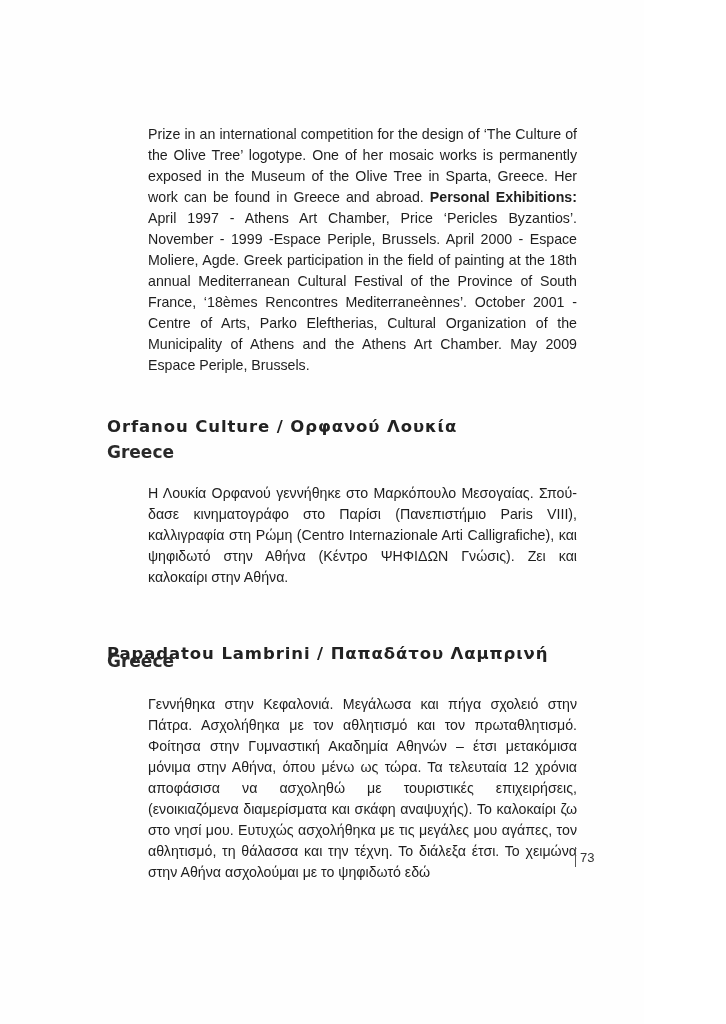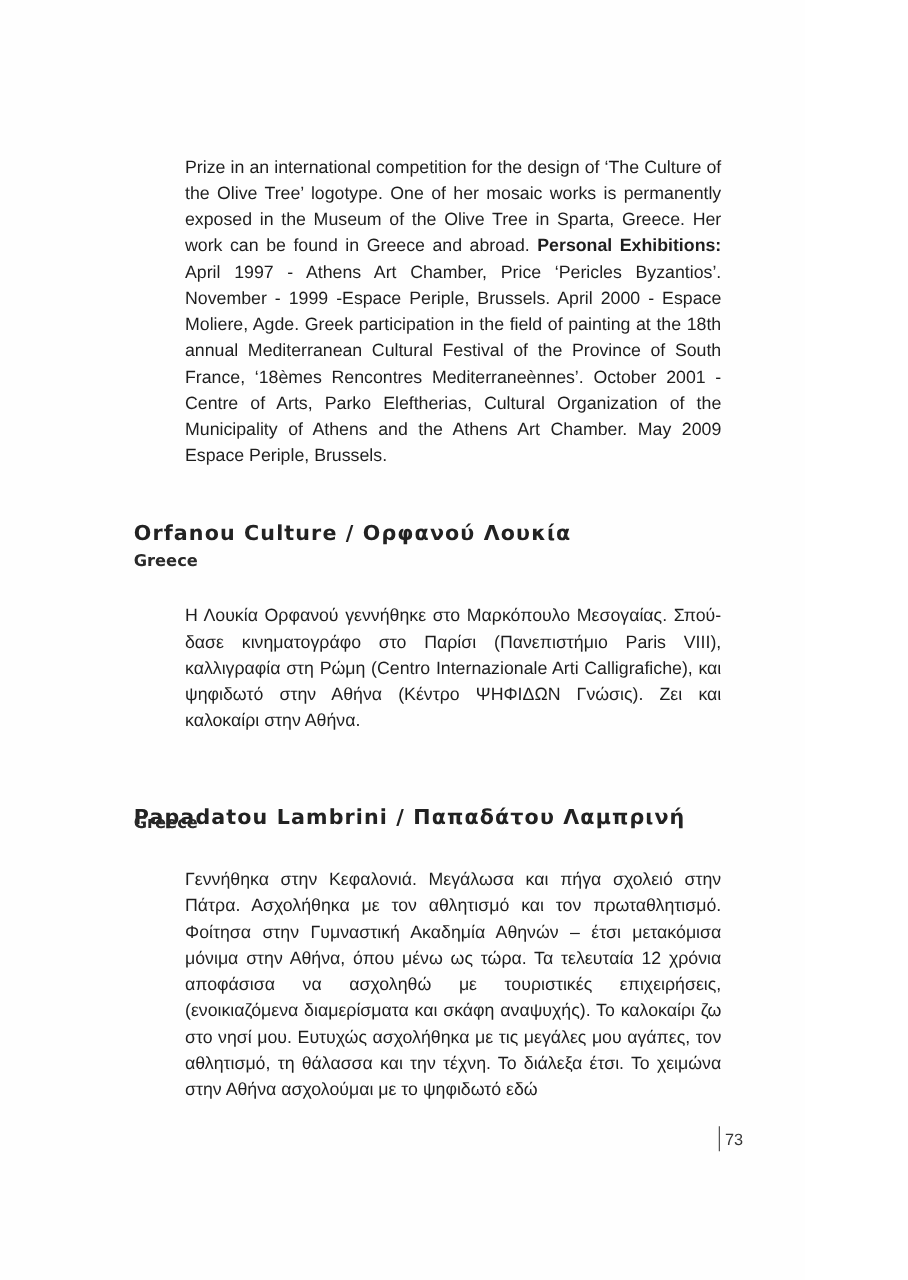--- a/index.html
+++ b/index.html
@@ -46,34 +46,34 @@
       font-weight: 600;
       letter-spacing: 0.9px;
       color: #222222;
       margin: 0;
       white-space: nowrap;
     }
     .entry-country {
       position: absolute;
       left: 107px;
       font-family: "DejaVu Sans", sans-serif;
-      font-size: 13px;
+      font-size: 17px;
       font-weight: bold;
       color: #2a2a2a;
       margin: 0;
     }
     #title-1 { top: 417px; }
     #country-1 { top: 442px; }
     #title-2 { top: 644px; }
     #country-2 { top: 651px; }
 
     .page-number {
       position: absolute;
       left: 575px;
-      top: 901px;
+      top: 847px;
       display: flex;
       align-items: center;
     }
     .page-number .rule {
       display: inline-block;
       width: 1px;
       height: 20px;
       background: #555;
       margin-right: 4px;
     }

